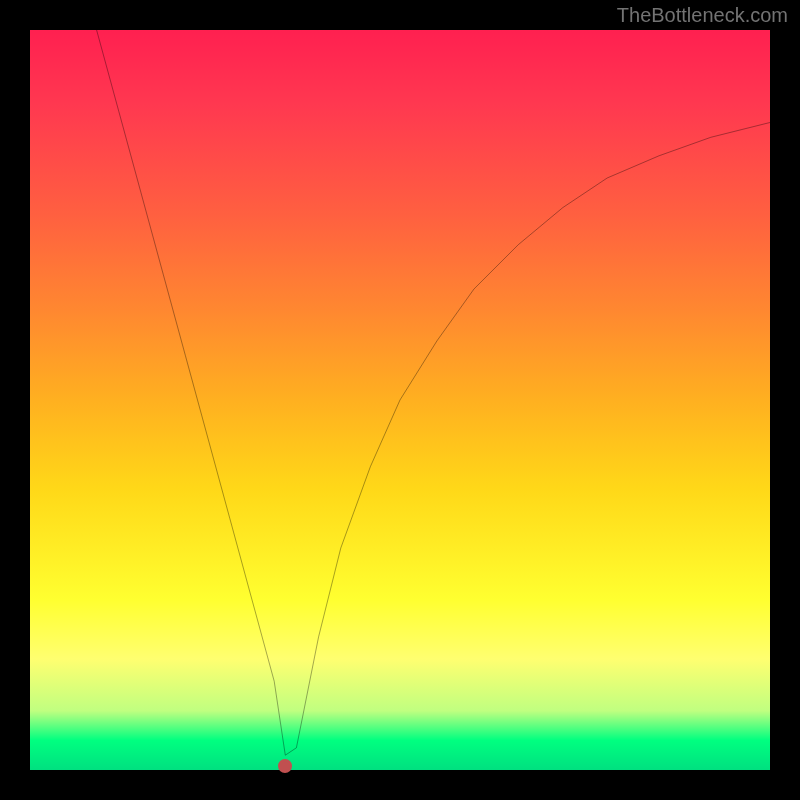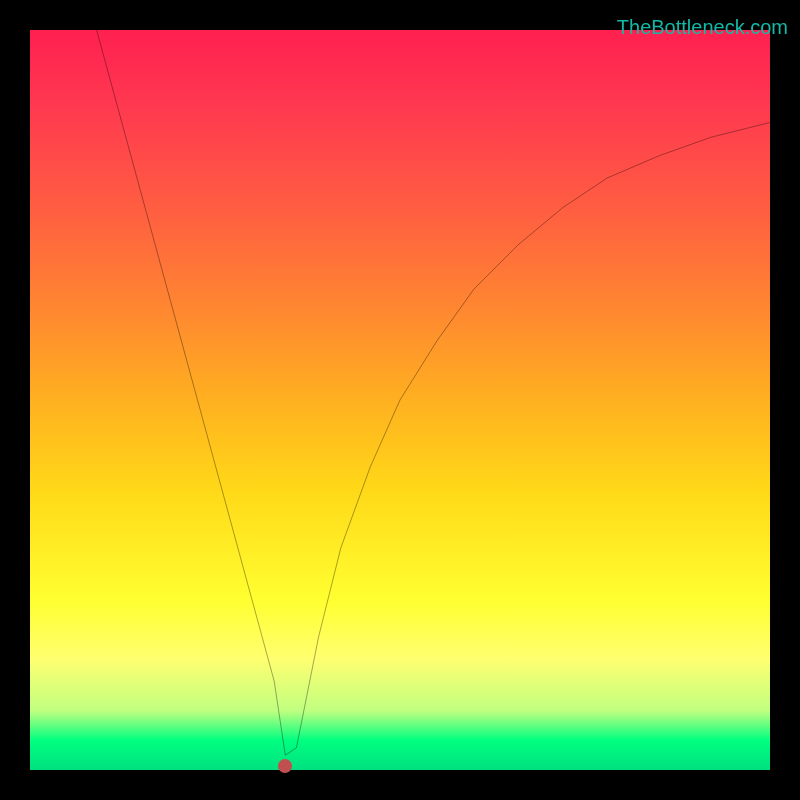--- a/index.html
+++ b/index.html
@@ -1,17 +1,17 @@
 <!DOCTYPE html>
 <html><head>
   <meta charset="utf-8">
   <style>
     * { margin: 0; padding: 0; box-sizing: border-box; }
     body { width: 800px; height: 800px; background: #000; position: relative; font-family: Arial, sans-serif; }
-    .watermark { position: absolute; top: 16px; right: 12px; color: #14b8a6; font-size: 20px; z-index: 10; }
+    .watermark { position: absolute; top: 4px; right: 12px; color: #737373; font-size: 20px; z-index: 10; }
     .chart-area { position: absolute; top: 30px; left: 30px; width: 740px; height: 740px; background: linear-gradient(to bottom, #ff2050 0%, #ff3850 10%, #ff6040 25%, #ff8830 38%, #ffb020 50%, #ffd818 62%, #ffff30 77%, #ffff70 85%, #c0ff80 92%, #00ff80 96%, #00e080 100%); }
     .curve-svg { position: absolute; top: 0; left: 0; width: 100%; height: 100%; }
     .dot { position: absolute; width: 14px; height: 14px; background: #c05050; border-radius: 50%; transform: translate(-50%, -50%); }
   </style>
 </head>
 <body>
 
 <div class="watermark">TheBottleneck.com</div>
 
 <div class="chart-area">

